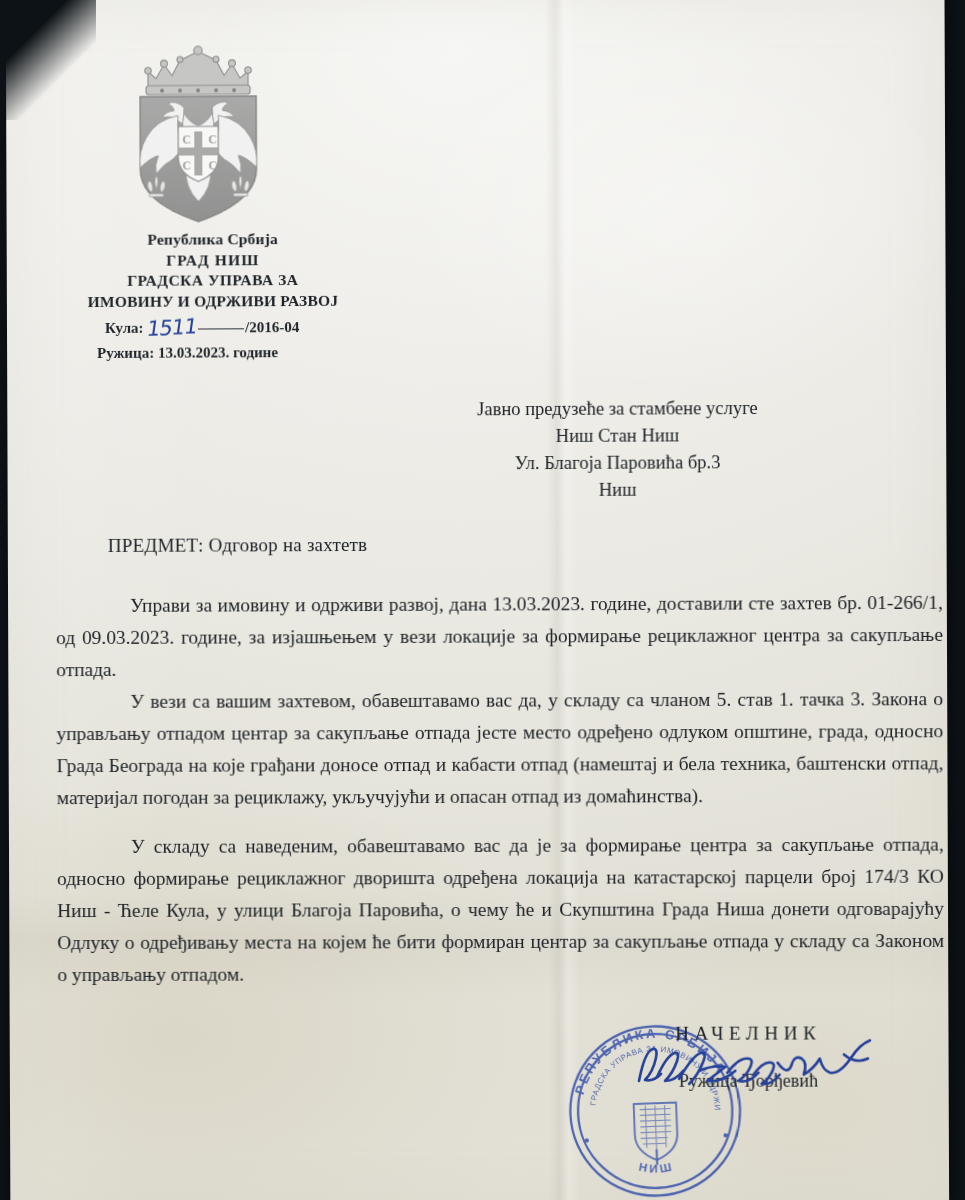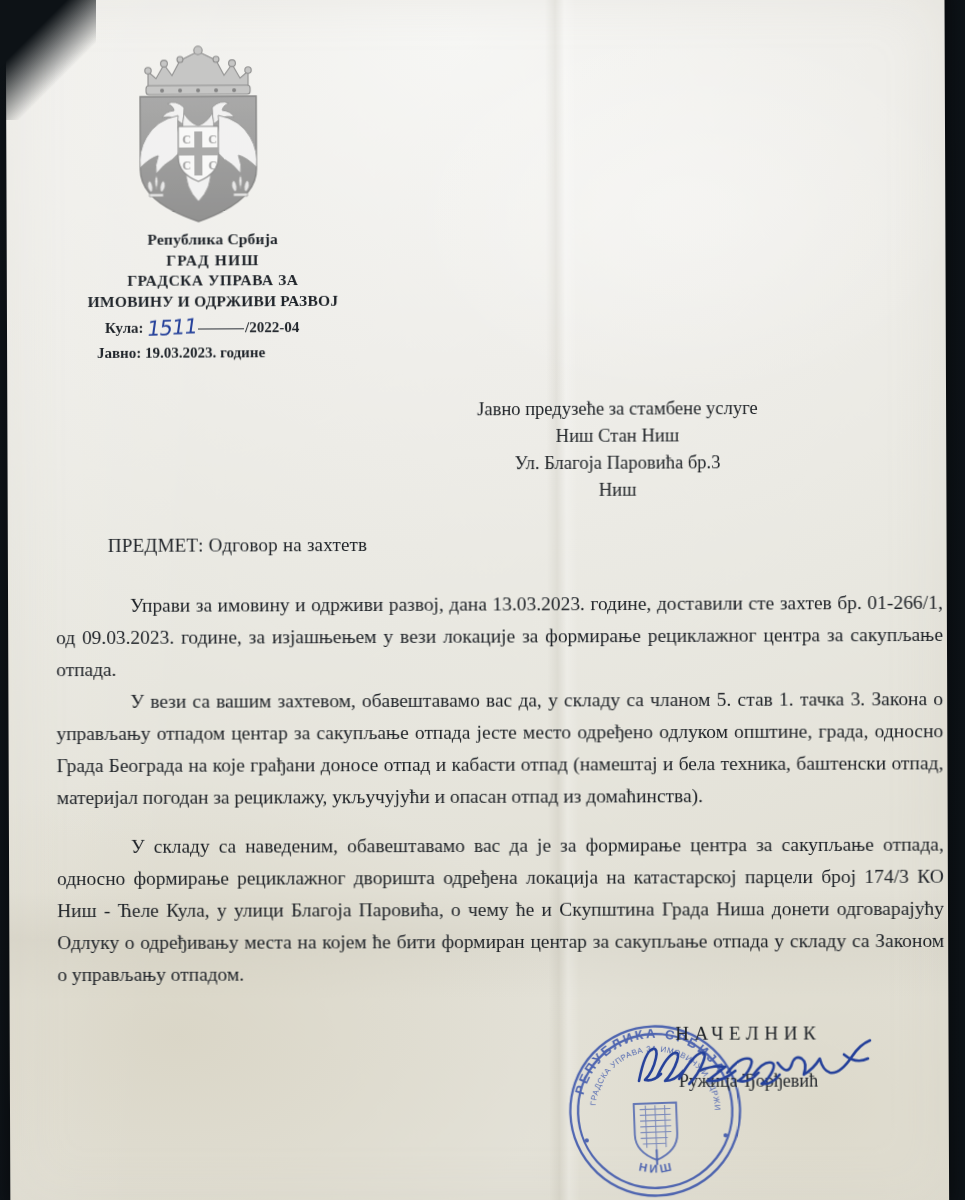--- a/index.html
+++ b/index.html
@@ -304,26 +304,26 @@
         </svg>
       </div>
 
       <div class="letterhead">
         <div class="lh-line1">Република Србија</div>
         <div class="lh-line2">ГРАД НИШ</div>
         <div class="lh-line3">ГРАДСКА УПРАВА ЗА</div>
         <div class="lh-line4">ИМОВИНУ И ОДРЖИВИ РАЗВОЈ</div>
 
         <div class="ref-row">
-          <span>Кула:</span><span class="hand">1511</span><span class="ref-underline"></span><span>/2022-04</span>
+          <span>Кула:</span><span class="hand">1511</span><span class="ref-underline"></span><span>/2016-04</span>
         </div>
 
         <div class="date-row">
-          <span>Јавно:</span>
-          <span>19.03.2023. године</span>
+          <span>Ружица:</span>
+          <span>13.03.2023. године</span>
         </div>
       </div>
 
       <div class="recipient">
         <div>Јавно предузеће за стамбене услуге</div>
         <div>Ниш Стан Ниш</div>
         <div>Ул. Благоја Паровића бр.3</div>
         <div>Ниш</div>
       </div>
 

